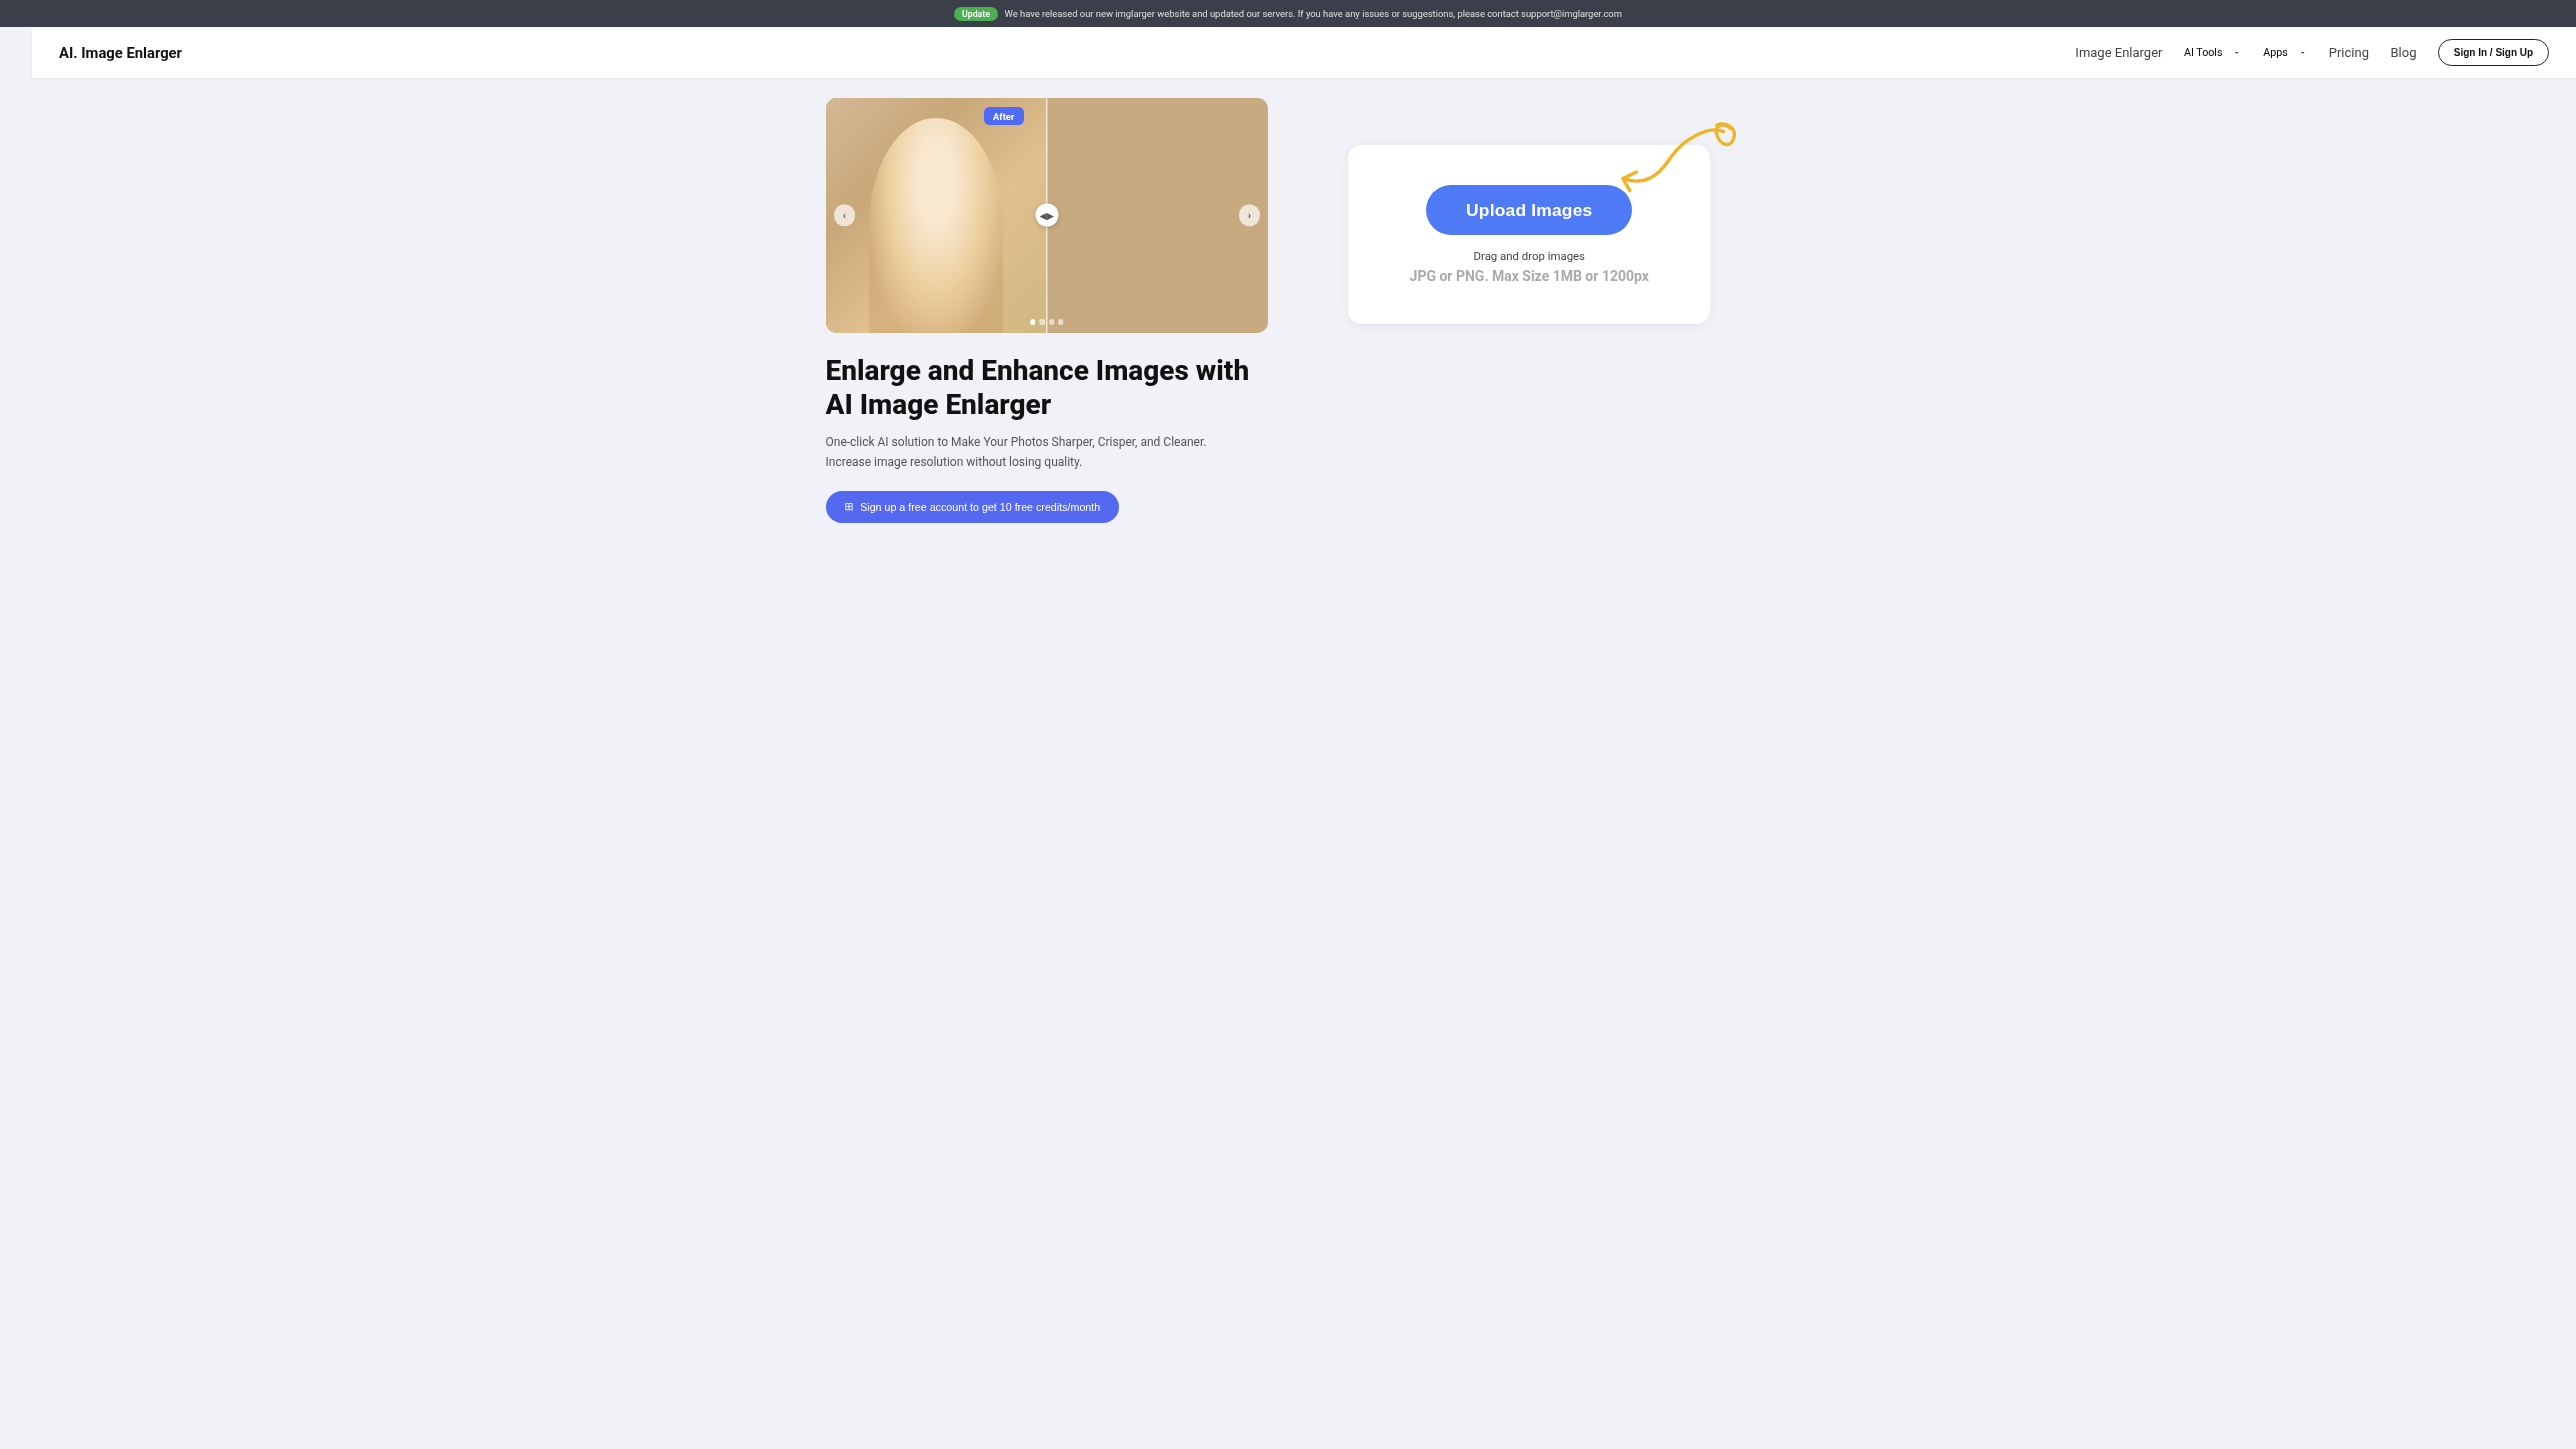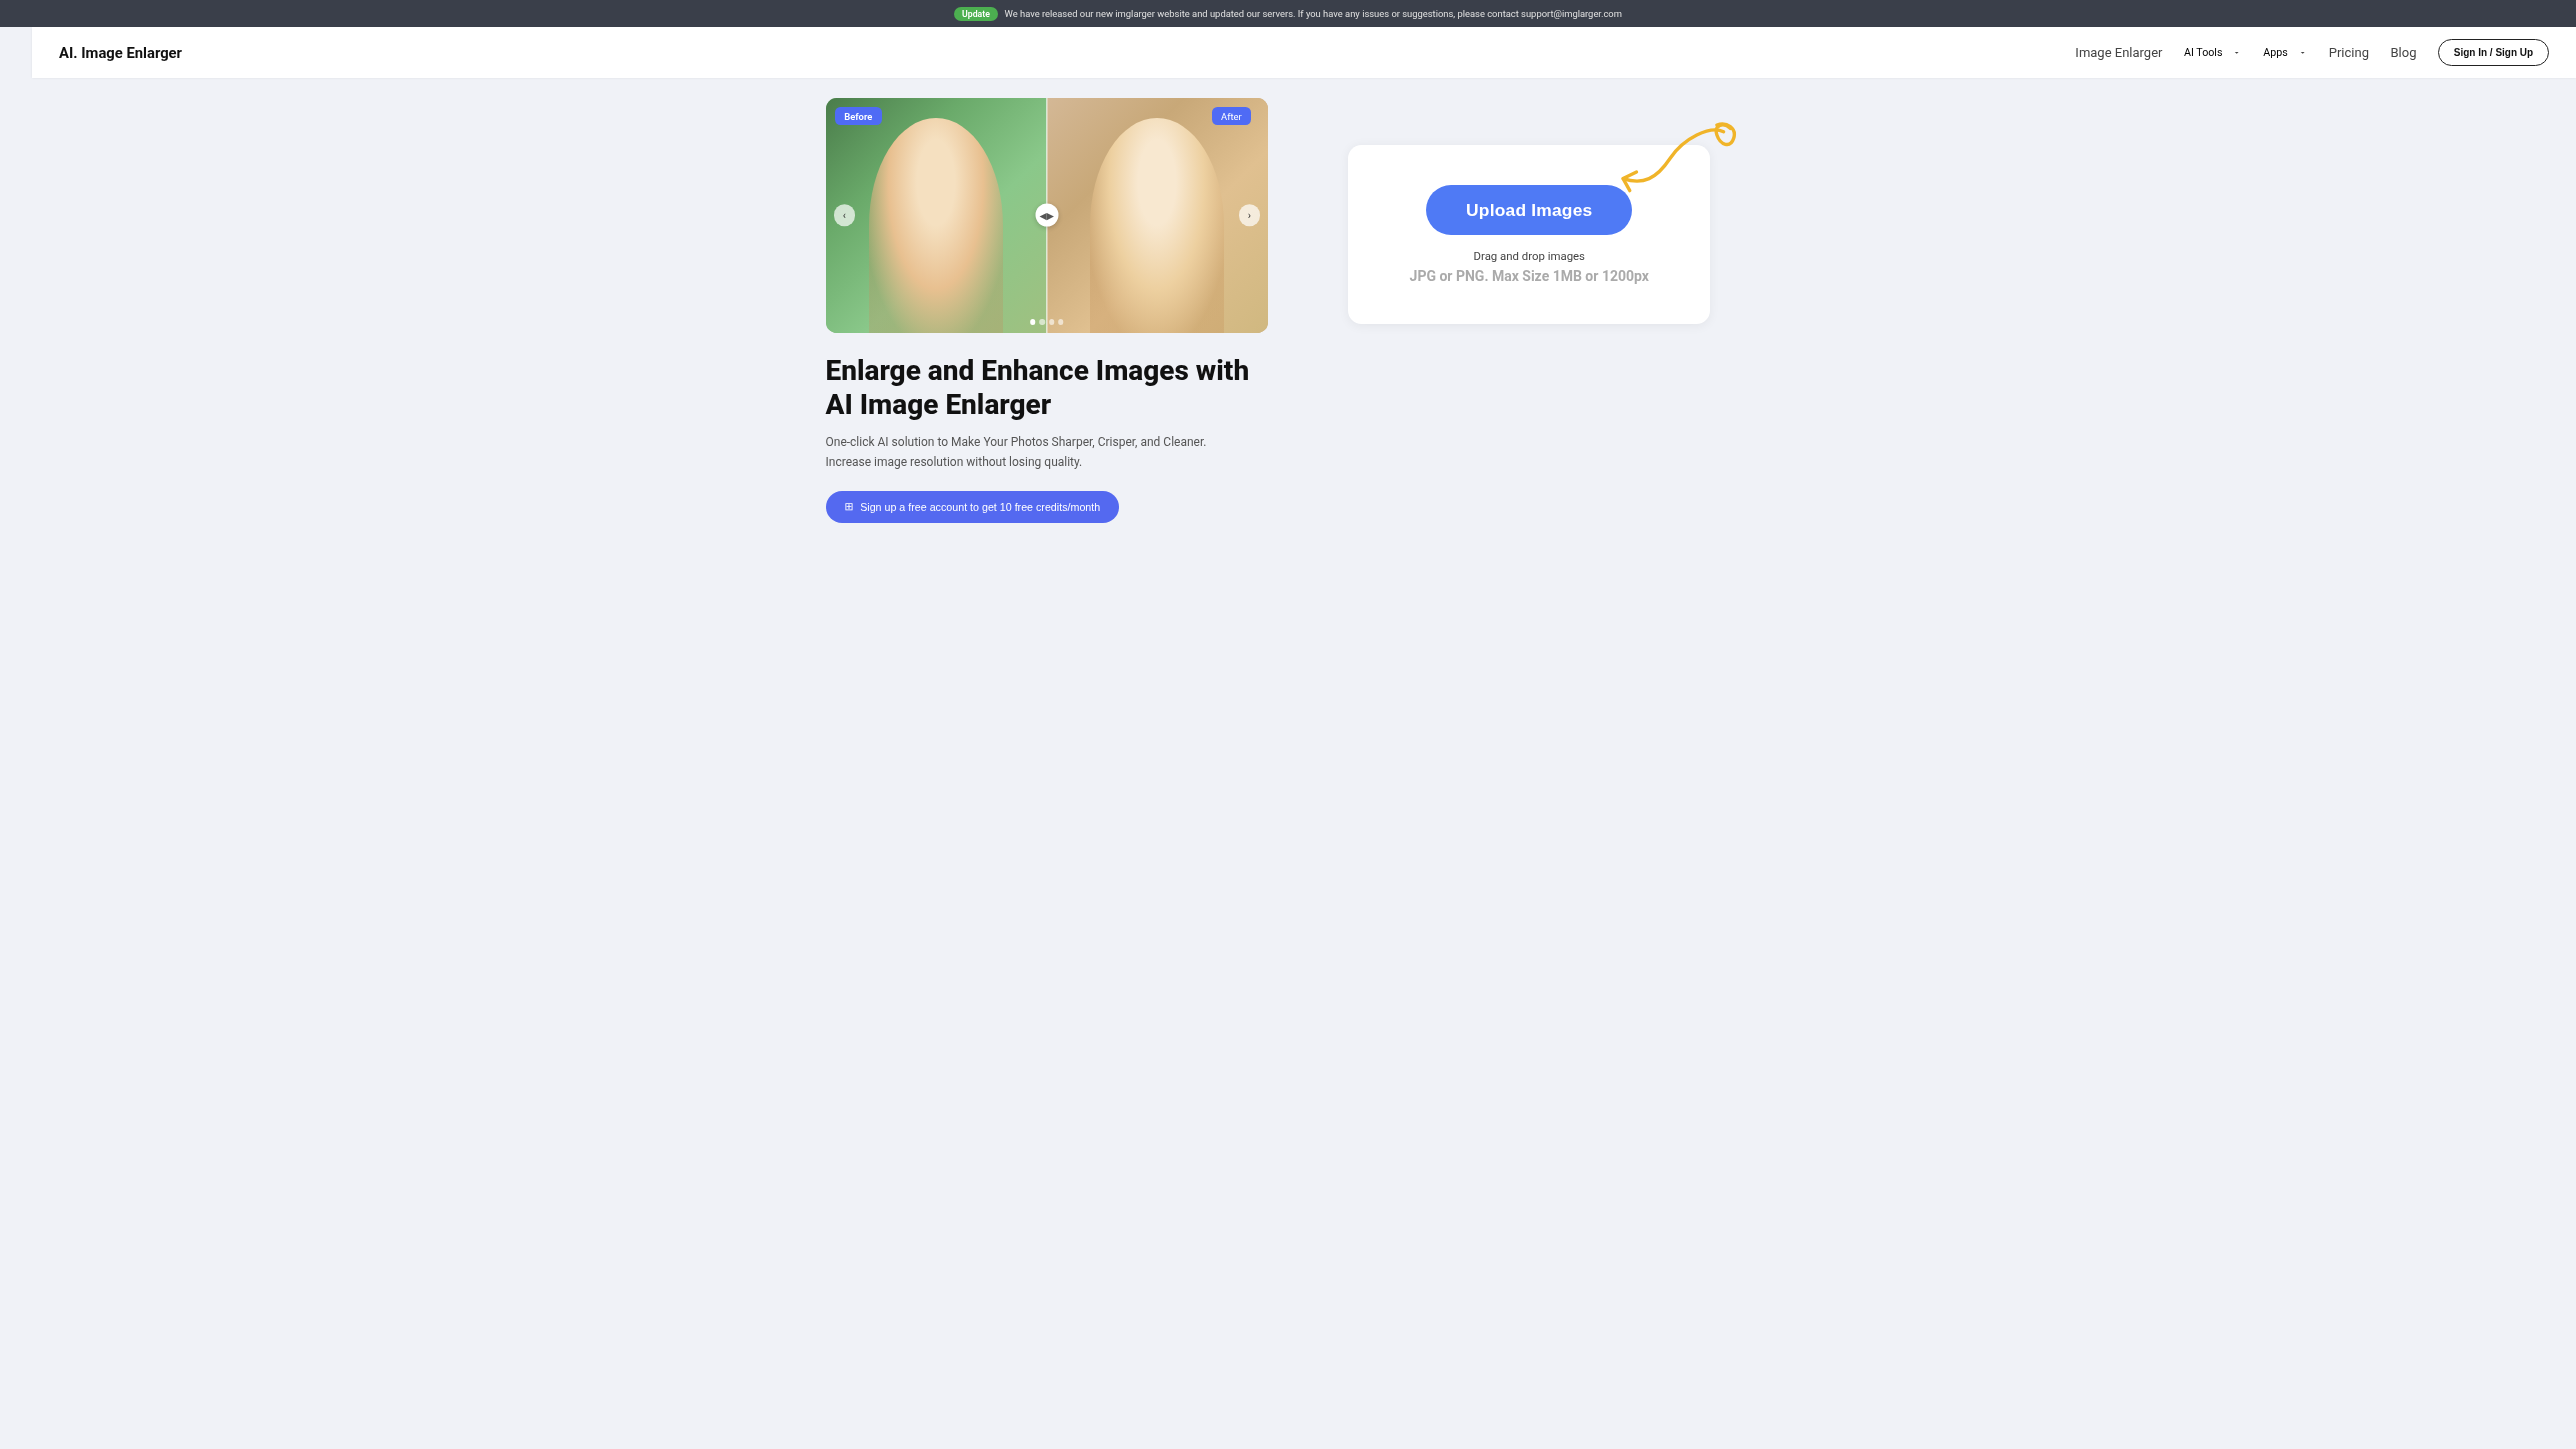--- a/index.html
+++ b/index.html
@@ -154,27 +154,27 @@
       background: #4f6bf5;
       color: white;
       padding: 3.4px 9.4px;
       border-radius: 5.4px;
       font-size: 9.4px;
       font-weight: 600;
     }
     .badge-after {
       position: absolute;
       top: 9.4px;
-      right: 17px;
+      right: 23px;
       background: #4f6bf5;
       color: white;
       padding: 3.4px 9.4px;
       border-radius: 5.4px;
       font-size: 9.4px;
-      font-weight: 400;
+      font-weight: 700;
     }
     .divider-line {
       position: absolute;
       left: 50%;
       top: 0;
       bottom: 0;
       width: 1.3px;
       background: white;
       transform: translateX(-50%);
     }
@@ -360,23 +360,20 @@
   </ul>
 </nav>
 
 <div class="main-content">
 
   <div class="left-panel">
 
     
     <div class="image-compare">
       <div class="image-compare-inner">
-        <div class="img-before">
-          <span class="badge-before">Before</span>
-        </div>
         <div class="img-after">
           <span class="badge-after">After</span>
         </div>
       </div>
       <div class="divider-line"></div>
       <div class="divider-handle">
         <span class="arrow-left">◀</span>
         <span class="arrow-right">▶</span>
       </div>
       <div class="nav-arrow nav-arrow-left">‹</div>

